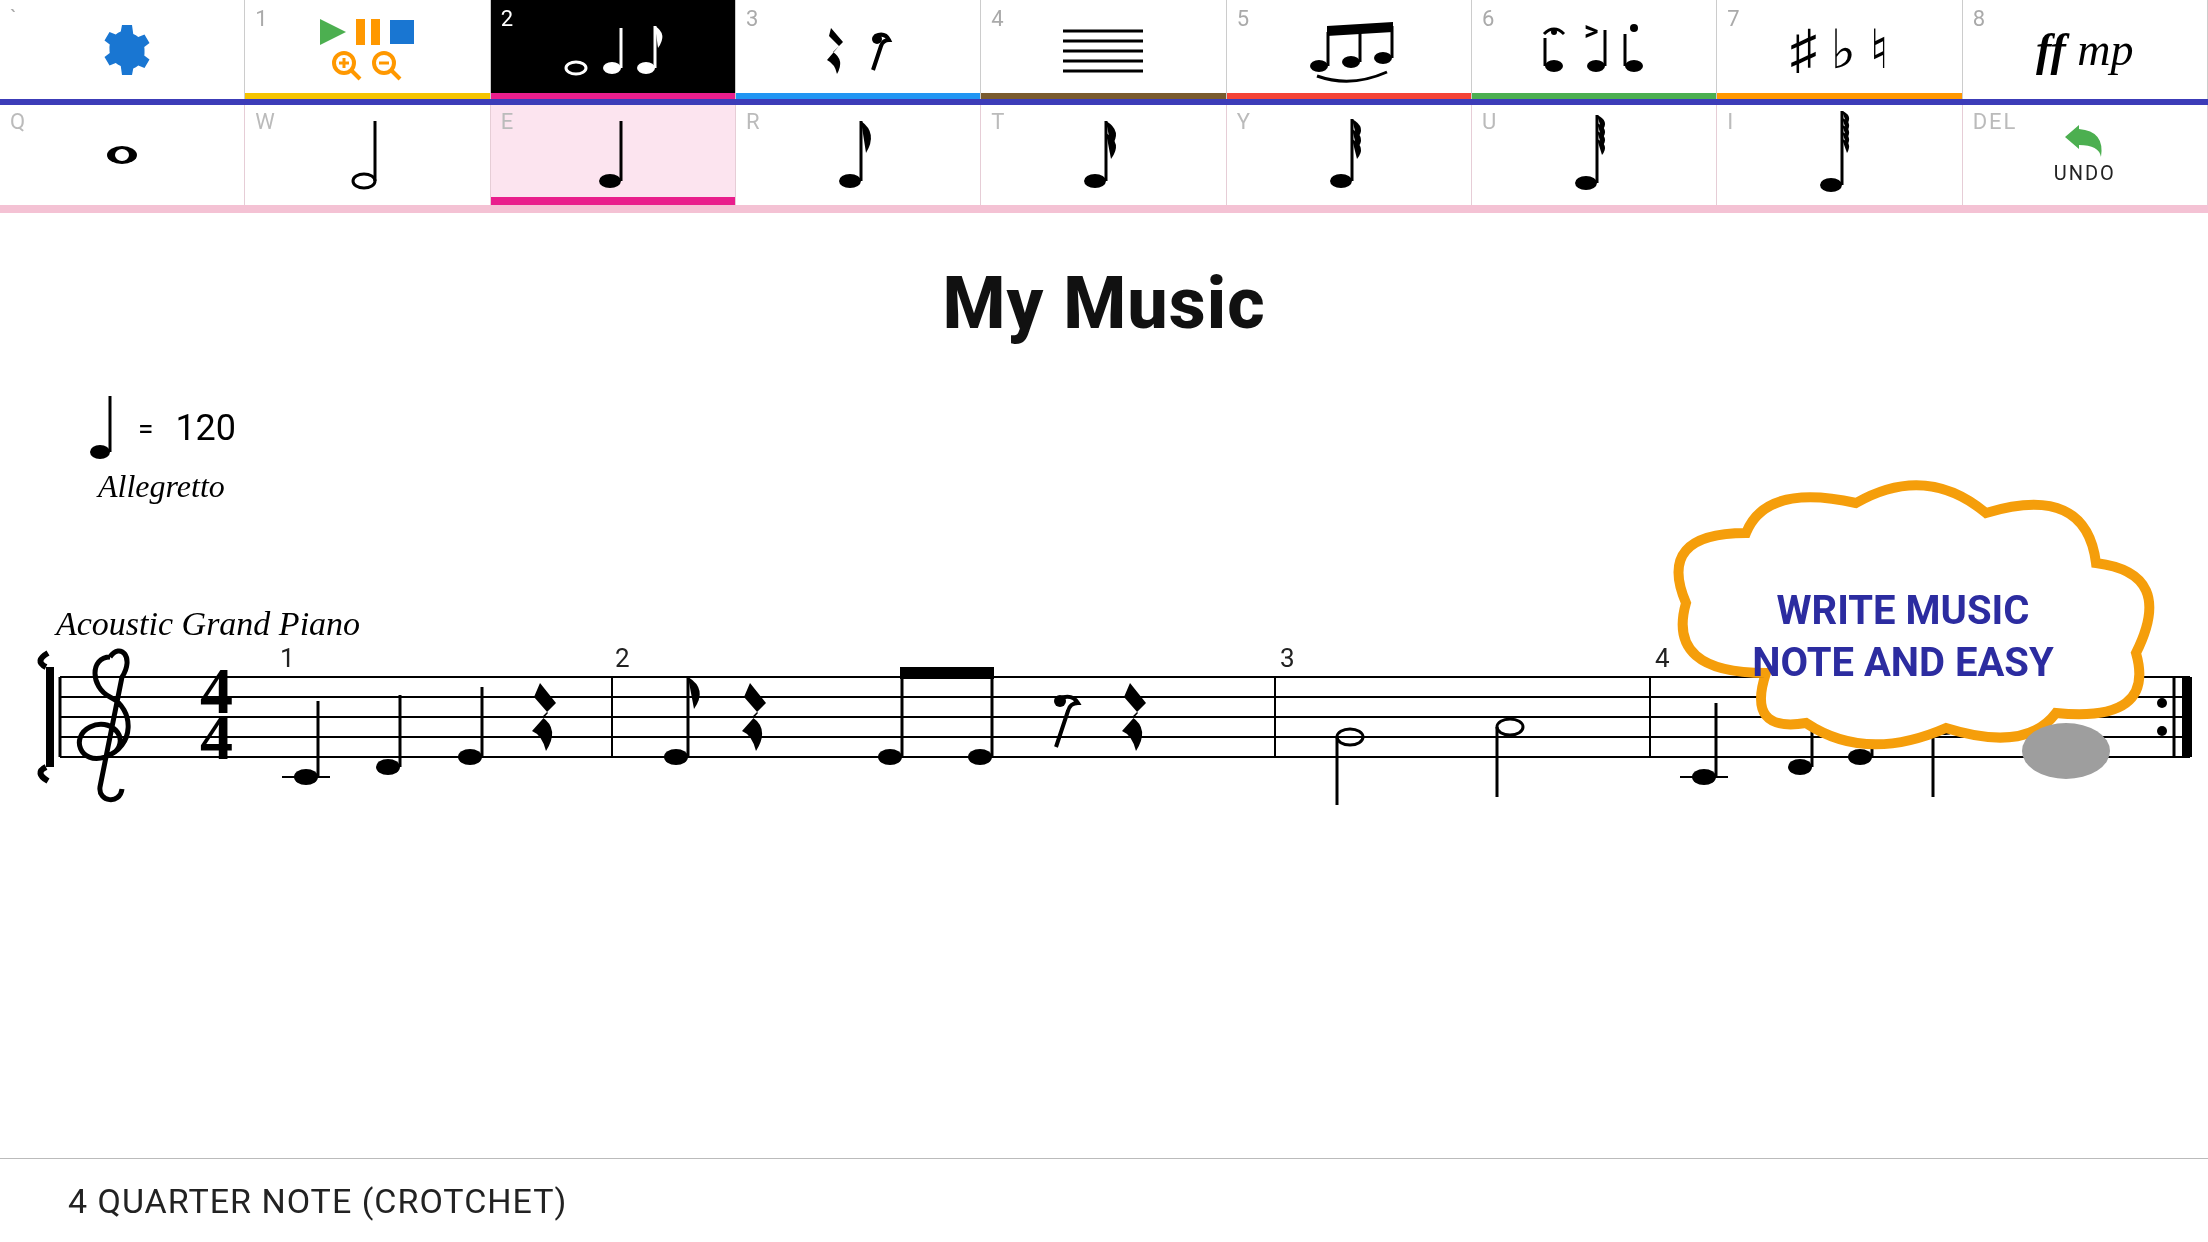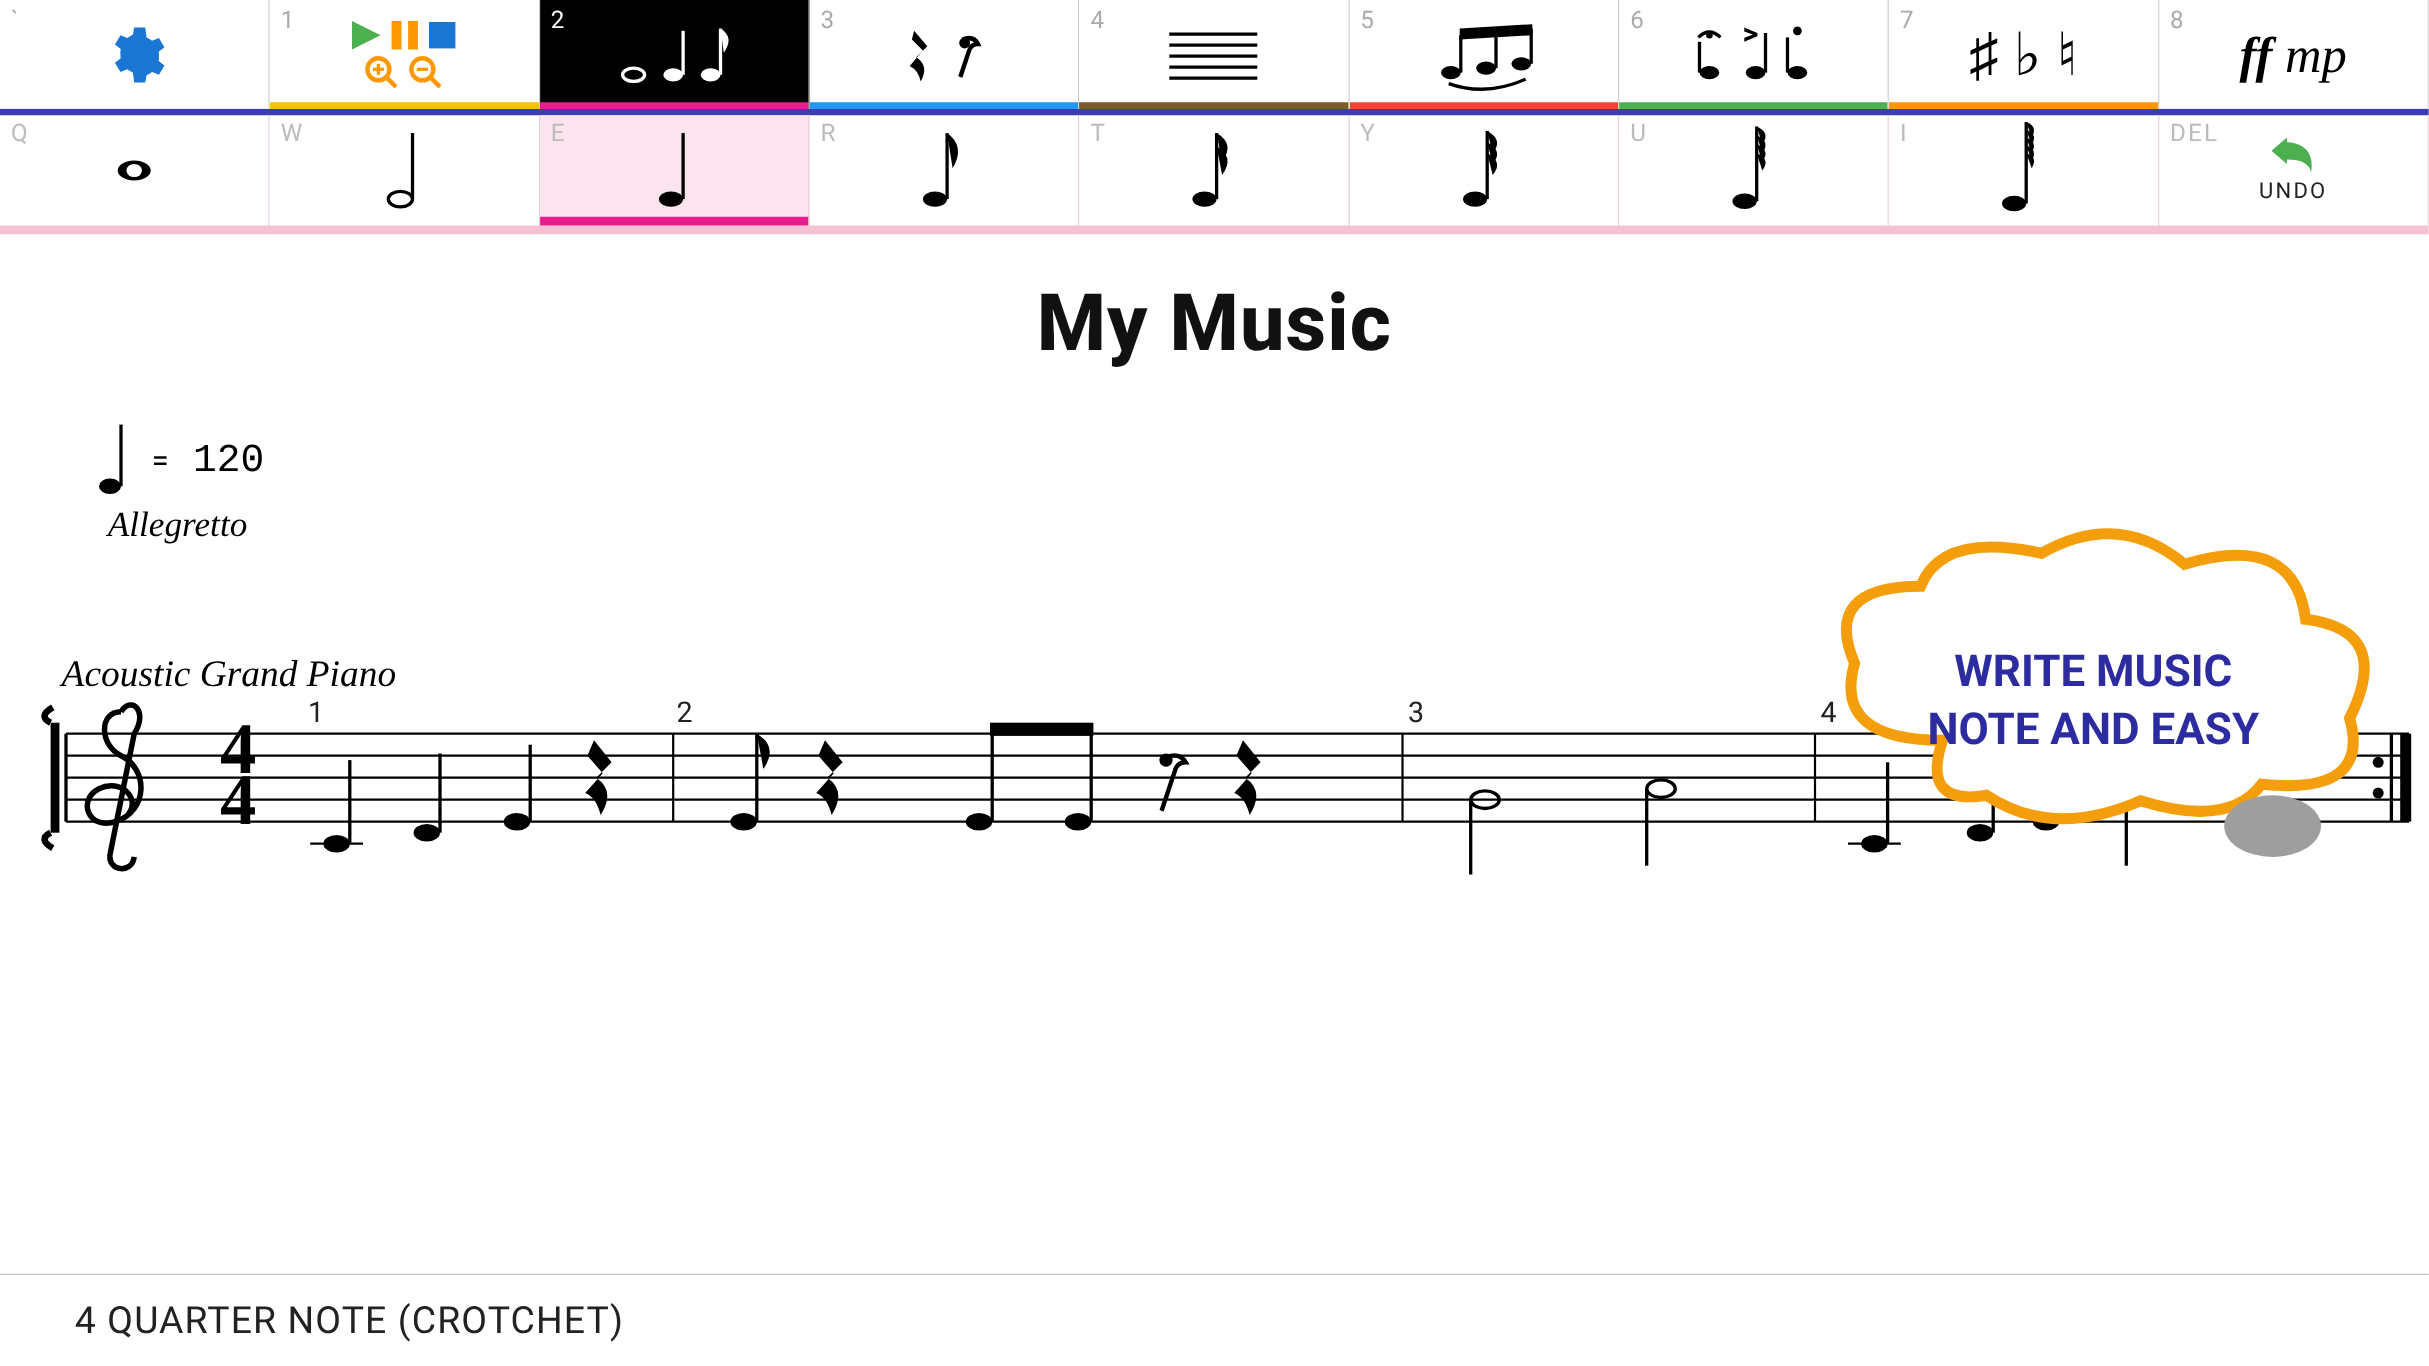--- a/index.html
+++ b/index.html
@@ -88,41 +88,41 @@
     display: flex;
     flex-direction: column;
     align-items: center;
     gap: 6px;
   }
   .play-row { display: flex; gap: 10px; align-items: center; }
   .zoom-row { display: flex; gap: 10px; }
 
   
   .score-area {
-    padding: 30px 50px;
+    padding: 40px 50px;
     position: relative;
   }
   .title {
     text-align: center;
     font-size: 72px;
     font-weight: 800;
     margin-top: 8px;
     margin-bottom: 50px;
     letter-spacing: 1px;
     color: #111;
   }
   .tempo-block {
     display: flex;
     align-items: center;
     gap: 22px;
     margin-left: 40px;
     margin-bottom: 8px;
   }
   .tempo-eq { font-size: 28px; }
-  .tempo-val { font-size: 36px; font-weight: 400; font-family: Liberation Mono, monospace; }
+  .tempo-val { font-size: 36px; font-weight: 400; }
   .tempo-term {
     margin-left: 48px;
     font-style: italic;
     font-size: 32px;
     font-family: Georgia, serif;
     margin-bottom: 100px;
   }
   .instrument-name {
     margin-left: 6px;
     font-style: italic;

